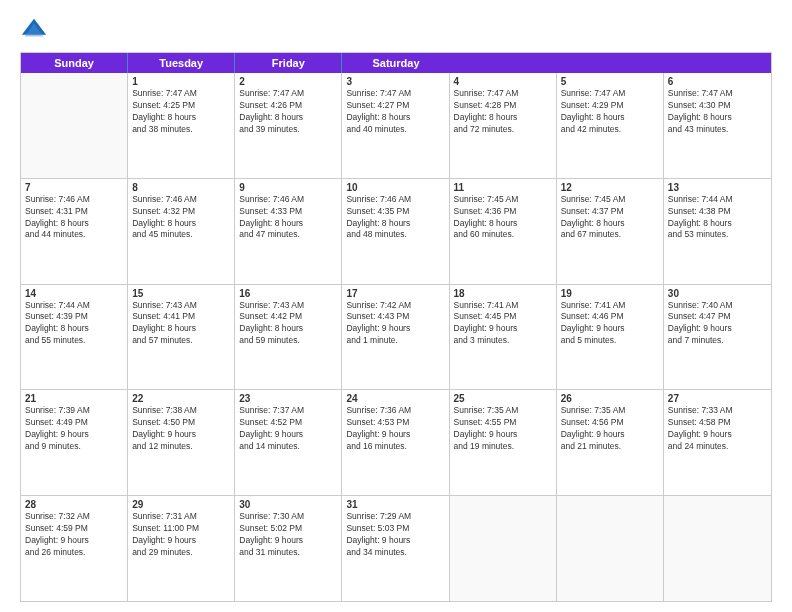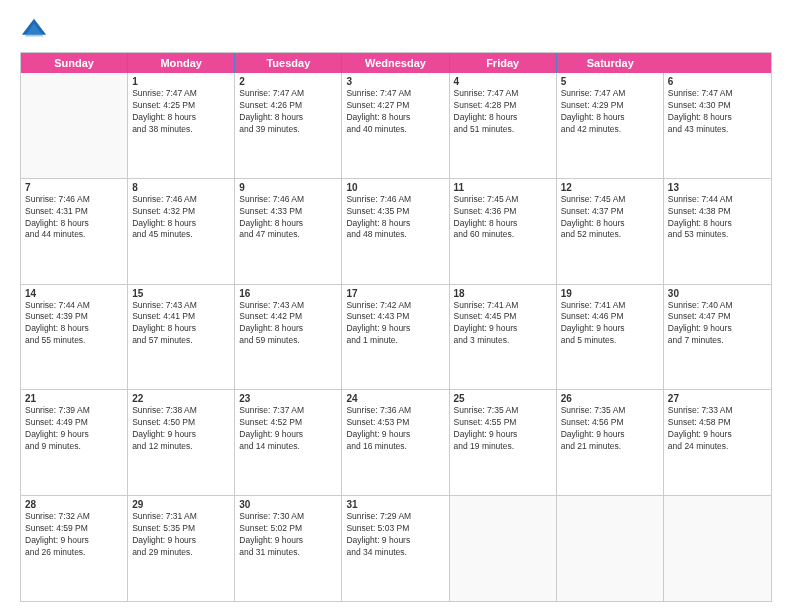--- a/index.html
+++ b/index.html
@@ -56,21 +56,21 @@
     }
     .calendar {
       flex: 1;
       display: flex;
       flex-direction: column;
       border: 1px solid #ccc;
     }
     .cal-header {
       display: grid;
       grid-template-columns: repeat(7, 1fr);
-      background: #ec4899;
+      background: #6d28d9;
     }
     .cal-header-cell {
       color: #fff;
       font-size: 11px;
       font-weight: bold;
       text-align: center;
       padding: 4px 2px;
       border-right: 1px solid #4a84c4;
     }
     .cal-header-cell:last-child { border-right: none; }
@@ -125,23 +125,21 @@
     </div>
     <div class="title-block">
       <div class="month-year"></div>
       <div class="location"></div>
     </div>
   </div>
 
   <div class="calendar">
     <div class="cal-header">
       <div class="cal-header-cell">Sunday</div>
-      <div class="cal-header-cell">Monday</div>
       <div class="cal-header-cell">Tuesday</div>
-      <div class="cal-header-cell">Wednesday</div>
       <div class="cal-header-cell">Friday</div>
       <div class="cal-header-cell">Saturday</div>
     </div>
     <div class="cal-body" id="cal-body">
     <div class="cal-row">
           <div class="cal-cell empty"></div>
           <div class="cal-cell">
             <span class="day-num">1</span>
             <span class="cell-line">Sunrise: 7:47 AM</span>
             <span class="cell-line">Sunset: 4:25 PM</span>
@@ -160,21 +158,21 @@
             <span class="cell-line">Sunrise: 7:47 AM</span>
             <span class="cell-line">Sunset: 4:27 PM</span>
             <span class="cell-line">Daylight: 8 hours</span>
             <span class="cell-line">and 40 minutes.</span>
           </div>
           <div class="cal-cell">
             <span class="day-num">4</span>
             <span class="cell-line">Sunrise: 7:47 AM</span>
             <span class="cell-line">Sunset: 4:28 PM</span>
             <span class="cell-line">Daylight: 8 hours</span>
-            <span class="cell-line">and 51 minutes.</span>
+            <span class="cell-line">and 72 minutes.</span>
           </div>
           <div class="cal-cell">
             <span class="day-num">5</span>
             <span class="cell-line">Sunrise: 7:47 AM</span>
             <span class="cell-line">Sunset: 4:29 PM</span>
             <span class="cell-line">Daylight: 8 hours</span>
             <span class="cell-line">and 42 minutes.</span>
           </div>
           <div class="cal-cell">
             <span class="day-num">6</span>
@@ -218,21 +216,21 @@
             <span class="cell-line">Sunrise: 7:45 AM</span>
             <span class="cell-line">Sunset: 4:36 PM</span>
             <span class="cell-line">Daylight: 8 hours</span>
             <span class="cell-line">and 60 minutes.</span>
           </div>
           <div class="cal-cell">
             <span class="day-num">12</span>
             <span class="cell-line">Sunrise: 7:45 AM</span>
             <span class="cell-line">Sunset: 4:37 PM</span>
             <span class="cell-line">Daylight: 8 hours</span>
-            <span class="cell-line">and 52 minutes.</span>
+            <span class="cell-line">and 67 minutes.</span>
           </div>
           <div class="cal-cell">
             <span class="day-num">13</span>
             <span class="cell-line">Sunrise: 7:44 AM</span>
             <span class="cell-line">Sunset: 4:38 PM</span>
             <span class="cell-line">Daylight: 8 hours</span>
             <span class="cell-line">and 53 minutes.</span>
           </div>
         </div>
         <div class="cal-row">
@@ -341,21 +339,21 @@
           <div class="cal-cell">
             <span class="day-num">28</span>
             <span class="cell-line">Sunrise: 7:32 AM</span>
             <span class="cell-line">Sunset: 4:59 PM</span>
             <span class="cell-line">Daylight: 9 hours</span>
             <span class="cell-line">and 26 minutes.</span>
           </div>
           <div class="cal-cell">
             <span class="day-num">29</span>
             <span class="cell-line">Sunrise: 7:31 AM</span>
-            <span class="cell-line">Sunset: 5:35 PM</span>
+            <span class="cell-line">Sunset: 11:00 PM</span>
             <span class="cell-line">Daylight: 9 hours</span>
             <span class="cell-line">and 29 minutes.</span>
           </div>
           <div class="cal-cell">
             <span class="day-num">30</span>
             <span class="cell-line">Sunrise: 7:30 AM</span>
             <span class="cell-line">Sunset: 5:02 PM</span>
             <span class="cell-line">Daylight: 9 hours</span>
             <span class="cell-line">and 31 minutes.</span>
           </div>

